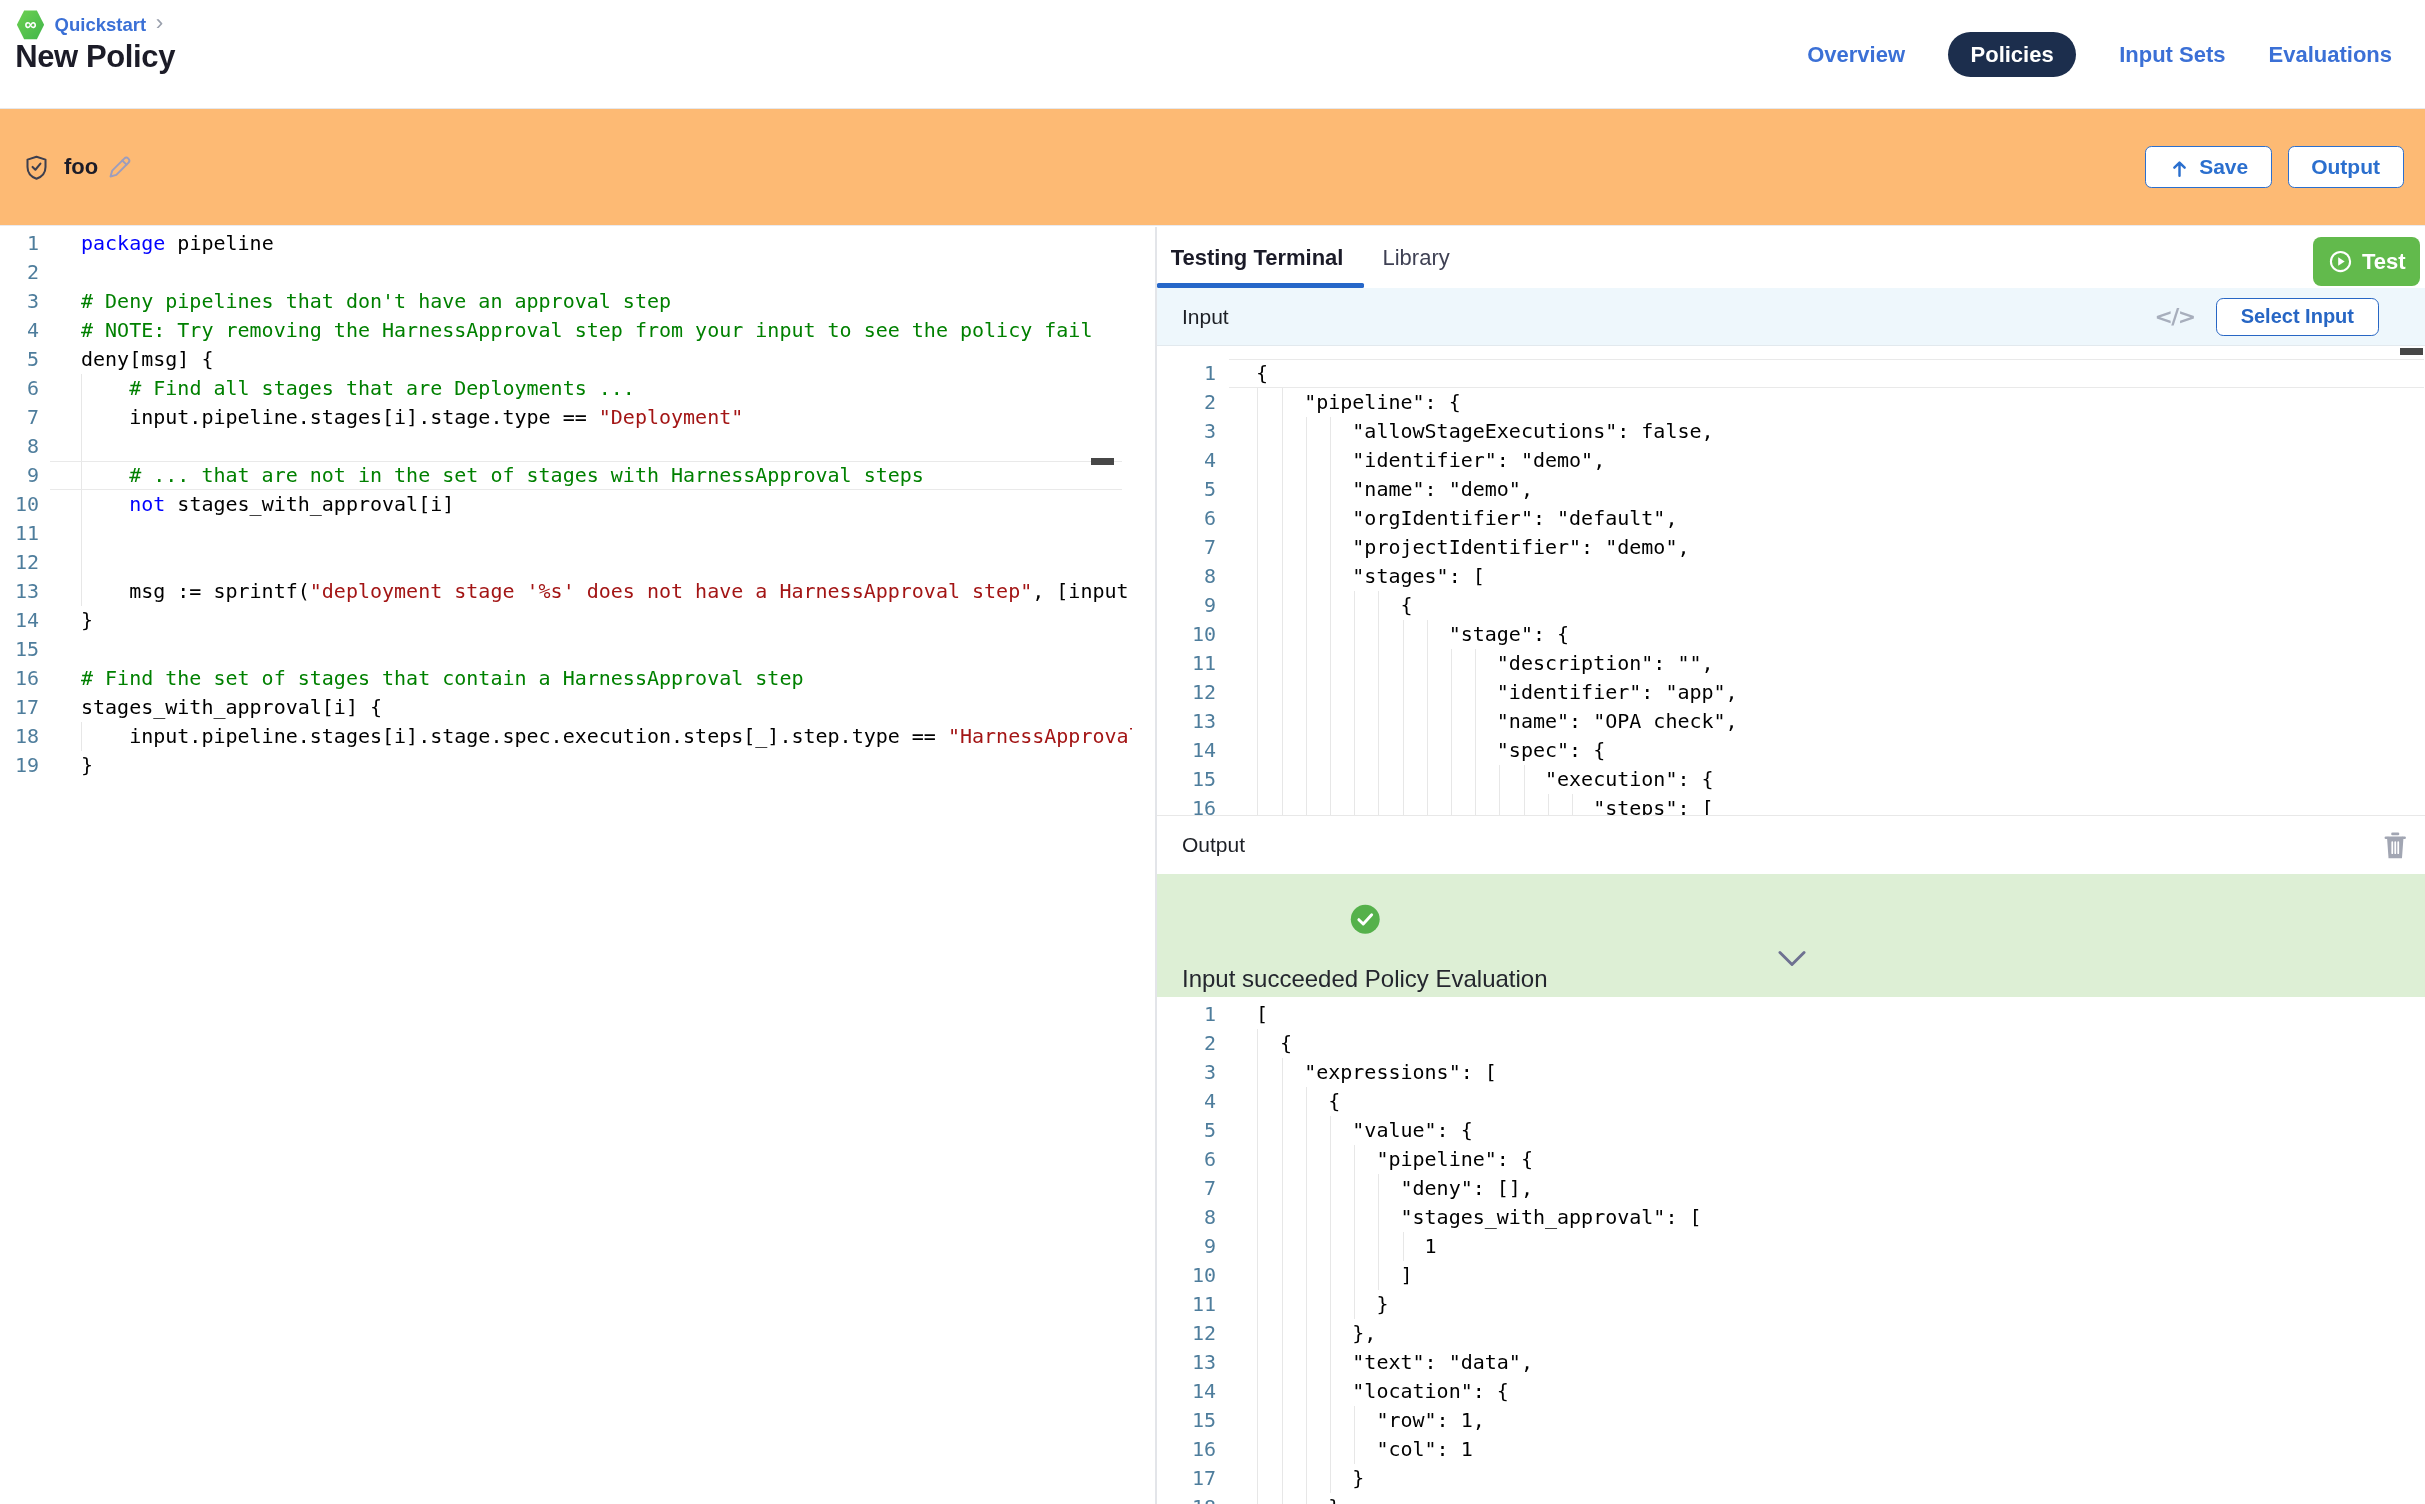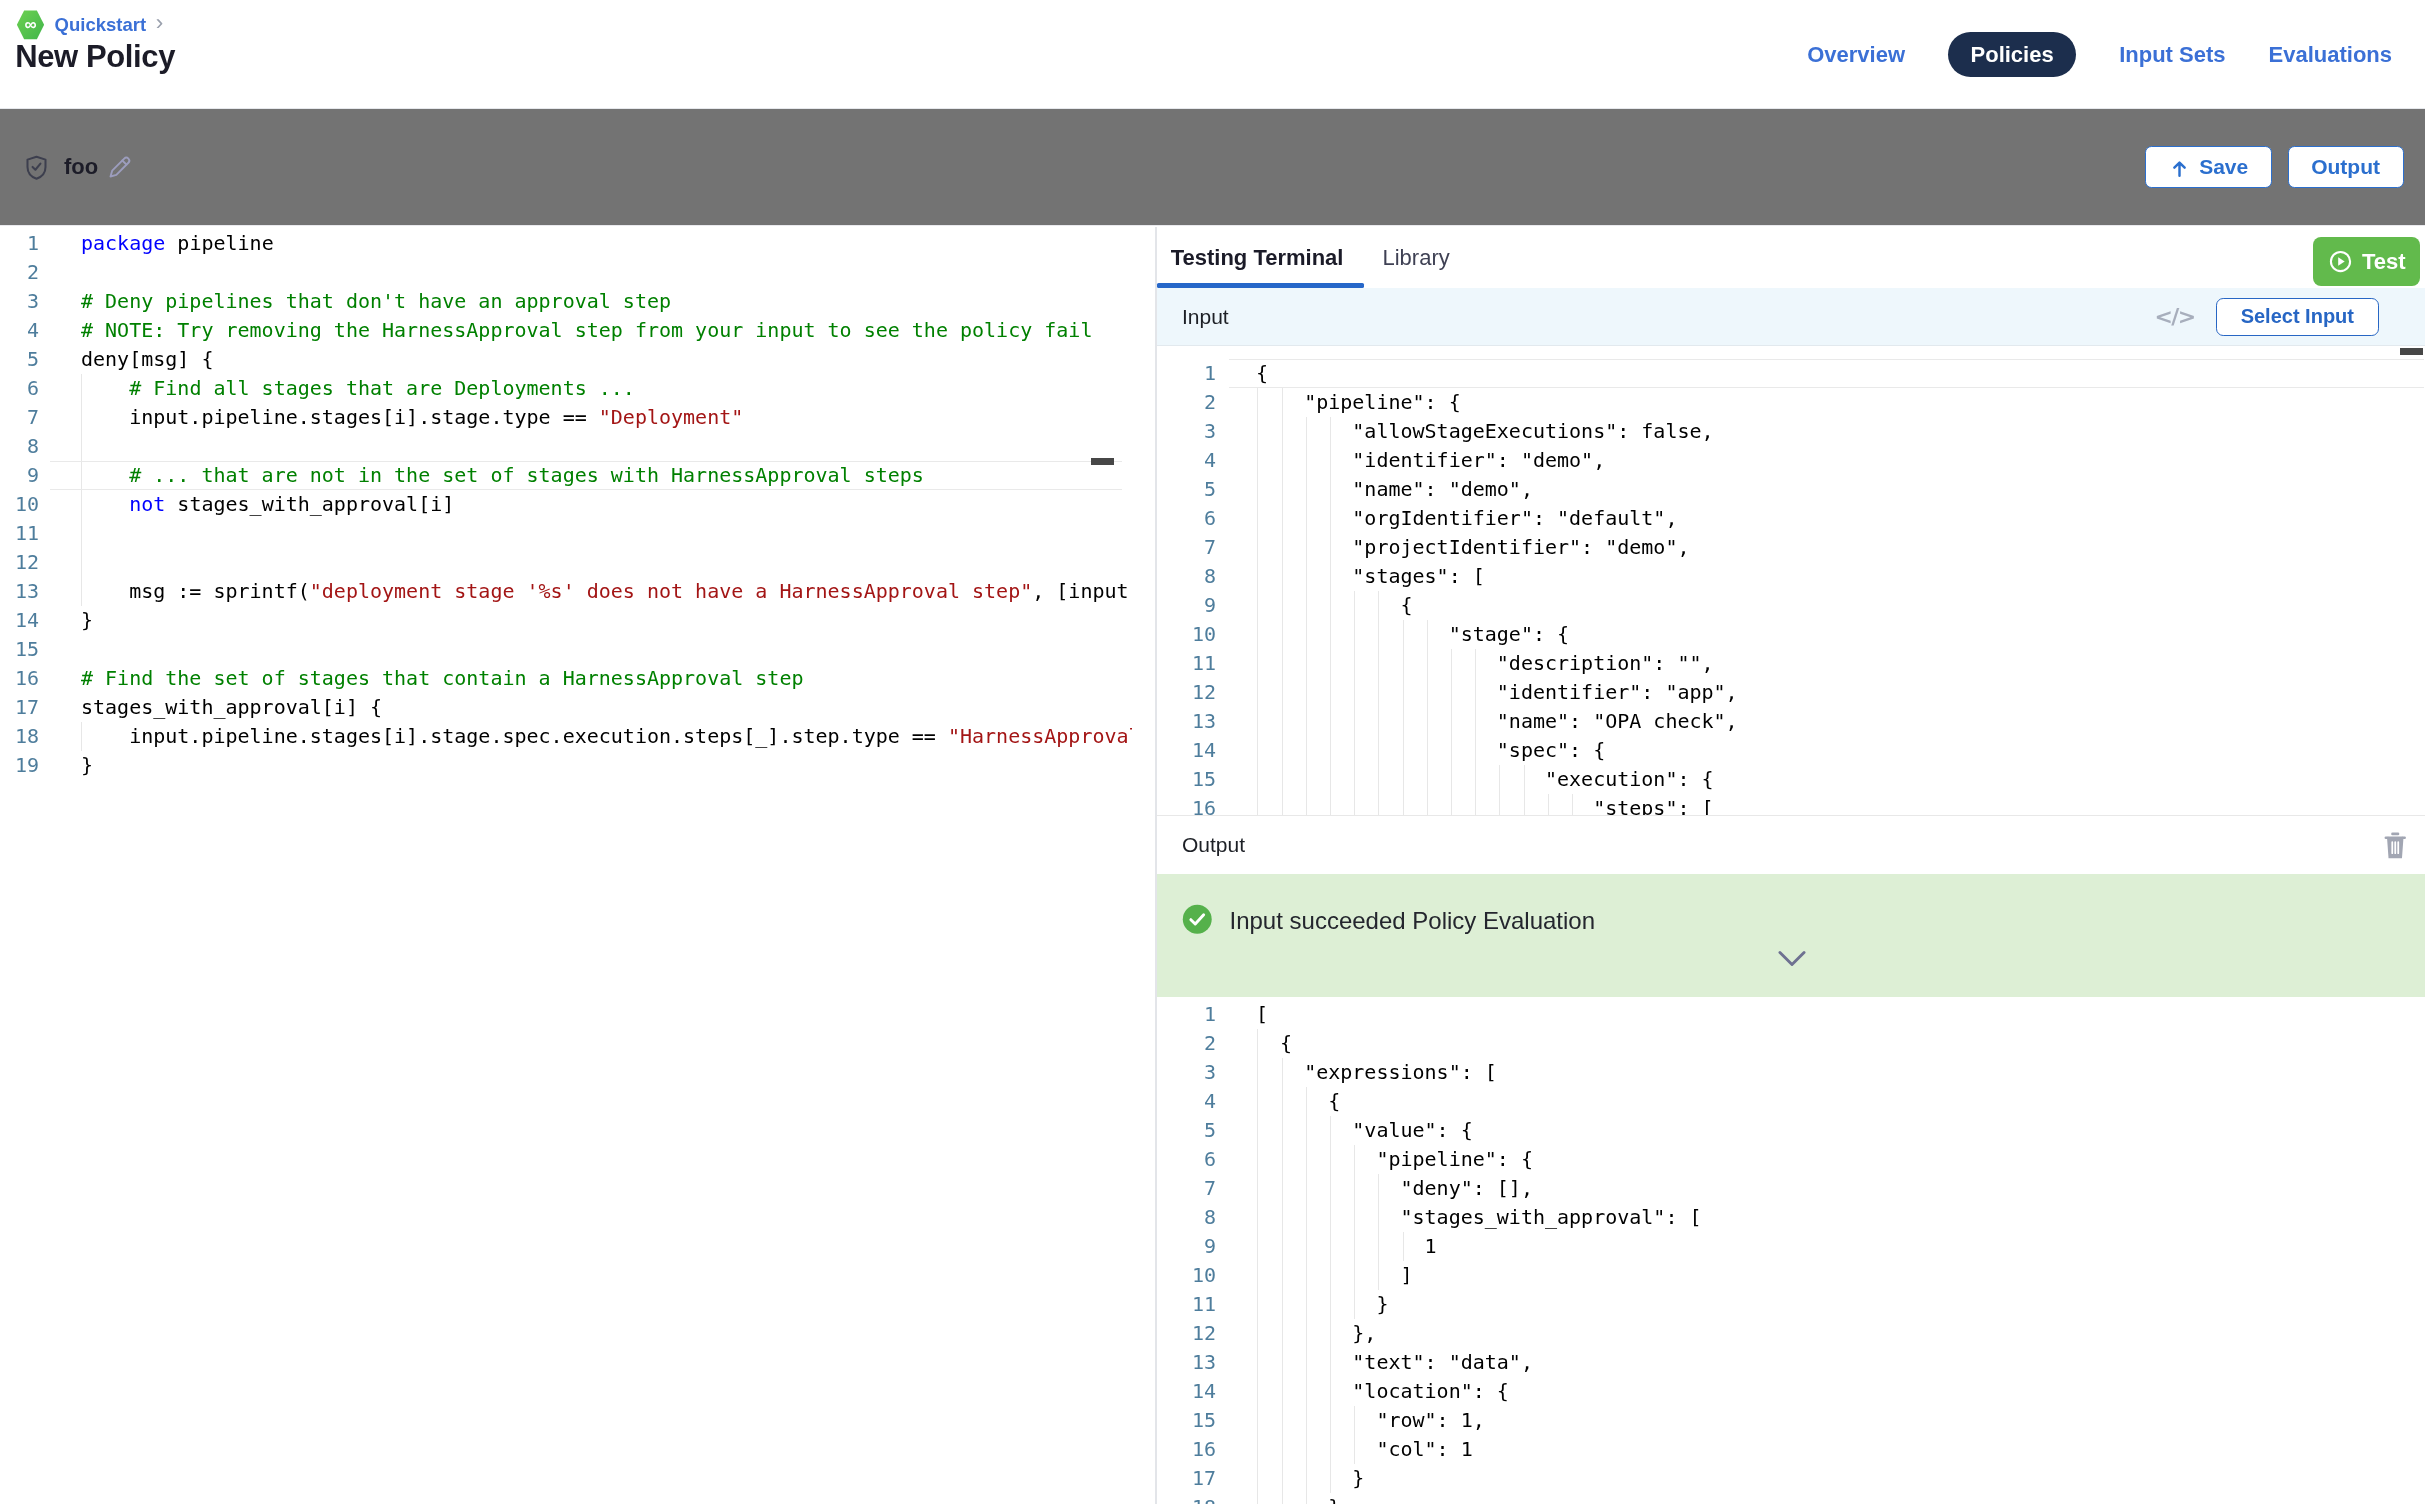--- a/index.html
+++ b/index.html
@@ -16,21 +16,21 @@
     background:linear-gradient(135deg,#6fd152,#3fb54a); color:#fff; font-weight:700; font-size:17px;
     clip-path:polygon(28% 3%, 72% 3%, 97% 50%, 72% 97%, 28% 97%, 3% 50%);
   }
   .crumb-link { color:#3b70d6; font-size:18.5px; font-weight:600; text-decoration:none; cursor:pointer; }
   .crumb-chev { color:#9aa0ad; font-size:22.5px; line-height:1; margin-top:-2.4px; }
   .page-title { position:absolute; left:15.3px; top:39px; font-size:31px; font-weight:700; color:#1c1c28; letter-spacing:-0.4px; }
   .nav { position:absolute; right:34px; top:0; height:109px; display:flex; align-items:center; gap:43px; }
   .nav-item { color:#3b70d6; font-size:22px; font-weight:600; cursor:pointer; white-space:nowrap; }
   .nav-item.active { background:#1c2e4d; color:#fff; padding:9.6px 22.5px; border-radius:803px; }
   
-  .toolbar { position:absolute; left:0; top:109px; right:0; height:117px; background:#737373; border-bottom:0.8px solid #eaeaee; display:flex; align-items:center; padding:0 22.5px; }
+  .toolbar { position:absolute; left:0; top:109px; right:0; height:117px; background:#fdba74; border-bottom:0.8px solid #eaeaee; display:flex; align-items:center; padding:0 22.5px; }
   .policy-name { font-size:22px; font-weight:700; color:#1c1c28; margin:0 8px 0 14.5px; }
   .icon-btn { background:none; border:none; cursor:pointer; display:flex; align-items:center; }
   .tb-spacer { flex:1; }
   .btn-outline {
     display:flex; align-items:center; gap:9.6px; background:#fff; border:1.6px solid #2b6fce; color:#2b6fce;
     font-family:"Liberation Sans",sans-serif; font-size:21px; font-weight:600; border-radius:6.4px; height:42px; padding:0 22.5px; cursor:pointer;
   }
   .btn-outline + .btn-outline { margin-left:16px; }
   
   .vdivider { position:absolute; left:1155px; top:227px; bottom:0; width:1.6px; background:#e3e5e9; }
@@ -58,21 +58,21 @@
   .input-bar { height:58px; background:#eef7fc; border-bottom:0.8px solid #e2e9ee; display:flex; align-items:center; padding:0 47px 0 25px; }
   .bar-label { font-size:21px; font-weight:500; color:#1d2026; flex:1; }
   .code-glyph { color:#a7aebc; font-size:22px; font-weight:600; letter-spacing:-1.6px; margin-right:21px; cursor:pointer; font-family:"DejaVu Sans",sans-serif; }
   .btn-select {
     height:38px; padding:0 24px; background:#fff; border:1.6px solid #2766c4; border-radius:7.2px; color:#2766c4;
     font-family:"Liberation Sans",sans-serif; font-size:20px; font-weight:600; cursor:pointer;
   }
   #input-editor { position:relative; left:0; width:100%; height:469px; padding-top:13px; overflow:hidden; background:#fff; }
   .output-header { height:59px; border-top:0.8px solid #e8e8e8; display:flex; align-items:center; padding:0 17.7px 0 25px; background:#fff; }
   .banner { position:relative; height:123px; background:#ddefd5; }
-  .banner-row { position:absolute; left:25px; top:30px; display:flex; align-items:flex-end; gap:17px; }
+  .banner-row { position:absolute; left:25px; top:30px; display:flex; align-items:center; gap:30px;flex-direction:column; }
   .banner-text { font-size:24px; font-weight:500; color:#24262e; }
   .banner-chevron { position:absolute; left:50%; top:76px; transform:translateX(-50%); cursor:pointer; display:flex; }
   #output-editor { position:relative; width:100%; height:508px; padding-top:3.2px; overflow:hidden; background:#fff; }
   #input-editor .ed-row, #output-editor .ed-row { width:1269px; }
   svg { display:block; }
 </style>
 </head>
 <body>
 
 <header class="topbar">

